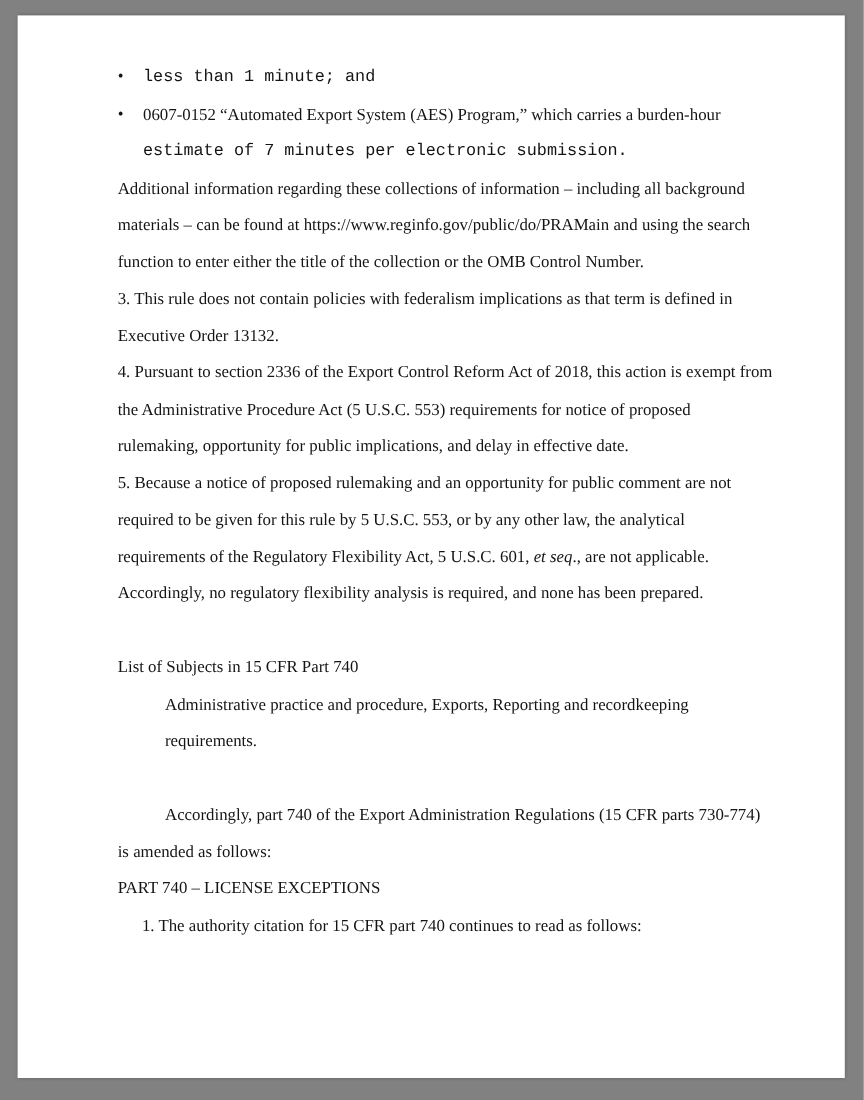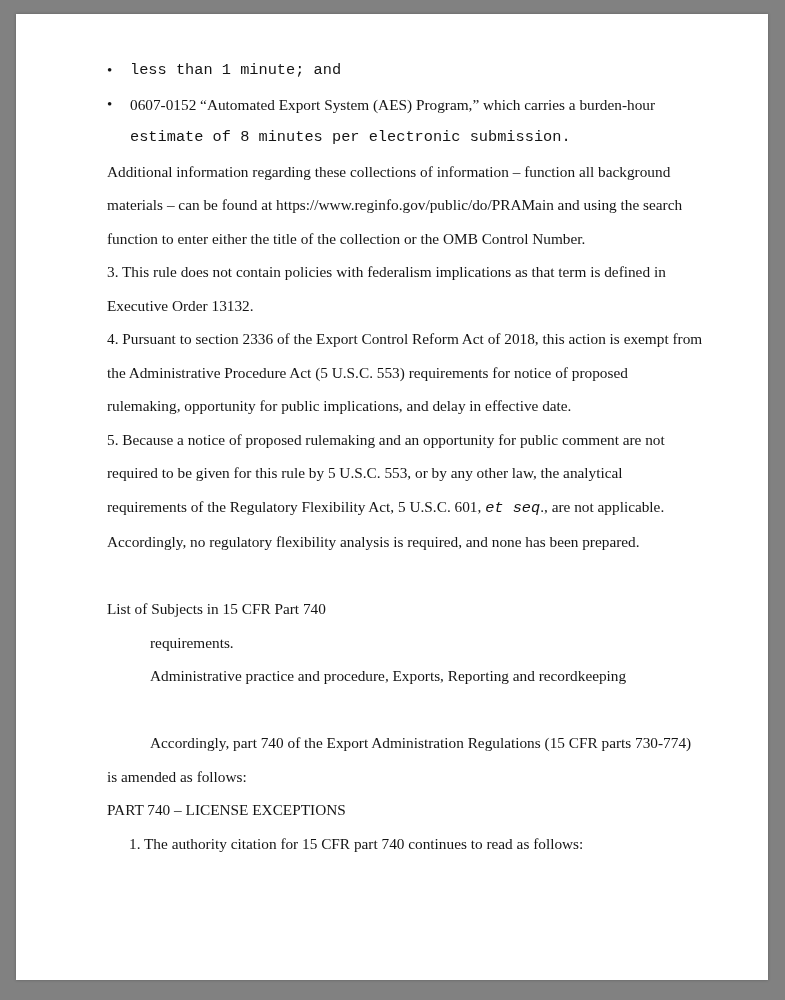--- a/index.html
+++ b/index.html
@@ -35,61 +35,61 @@
     position: absolute;
     left: 0px;
     top: 0px;
     width: 23px;
     font-size: 15px;
   }
   .cont { padding-left: 23px; font-family: Liberation Mono, monospace; }
   .ind-a { padding-left: 43px; }
   .ind-b { padding-left: 22px; }
   .bold { font-weight: normal; }
-  .italic { font-style: italic; font-family: Liberation Mono, monospace; }
+  .italic { font-style: italic; }
   .gap { height: 33.5px; }
 </style>
 </head>
 <body>
 
 <div class="page">
   <div class="content">
 
     <div class="line bullet-line">
       <span class="marker">•</span>
     </div>
     <div class="line cont">less than 1 minute; and</div>
 
     <div class="line bullet-line">
       <span class="marker">•</span>
       <span>0607-0152 “Automated Export System (AES) Program,” which carries a burden-hour</span>
     </div>
-    <div class="line cont">estimate of 8 minutes per electronic submission.</div>
+    <div class="line cont">estimate of 7 minutes per electronic submission.</div>
 
-    <div class="line">Additional information regarding these collections of information – function all background</div>
+    <div class="line">Additional information regarding these collections of information – including all background</div>
     <div class="line">materials – can be found at https://www.reginfo.gov/public/do/PRAMain and using the search</div>
     <div class="line">function to enter either the title of the collection or the OMB Control Number.</div>
 
     <div class="line">3. This rule does not contain policies with federalism implications as that term is defined in</div>
     <div class="line">Executive Order 13132.</div>
 
     <div class="line">4. Pursuant to section 2336 of the Export Control Reform Act of 2018, this action is exempt from</div>
     <div class="line">the Administrative Procedure Act (5 U.S.C. 553) requirements for notice of proposed</div>
     <div class="line">rulemaking, opportunity for public implications, and delay in effective date.</div>
 
     <div class="line">5. Because a notice of proposed rulemaking and an opportunity for public comment are not</div>
     <div class="line">required to be given for this rule by 5 U.S.C. 553, or by any other law, the analytical</div>
     <div class="line"><span>requirements of the Regulatory Flexibility Act, 5 U.S.C. 601, </span><span class="italic">et seq</span><span>., are not applicable.</span></div>
     <div class="line">Accordingly, no regulatory flexibility analysis is required, and none has been prepared.</div>
 
     <div class="gap"></div>
 
     <div class="line bold">List of Subjects in 15 CFR Part 740</div>
+    <div class="line ind-a">Administrative practice and procedure, Exports, Reporting and recordkeeping</div>
     <div class="line ind-a">requirements.</div>
-    <div class="line ind-a">Administrative practice and procedure, Exports, Reporting and recordkeeping</div>
 
     <div class="gap"></div>
 
     <div class="line ind-a">Accordingly, part 740 of the Export Administration Regulations (15 CFR parts 730-774)</div>
     <div class="line">is amended as follows:</div>
 
     <div class="line bold">PART 740 – LICENSE EXCEPTIONS</div>
     <div class="line ind-b">1. The authority citation for 15 CFR part 740 continues to read as follows:</div>
 
   </div>

